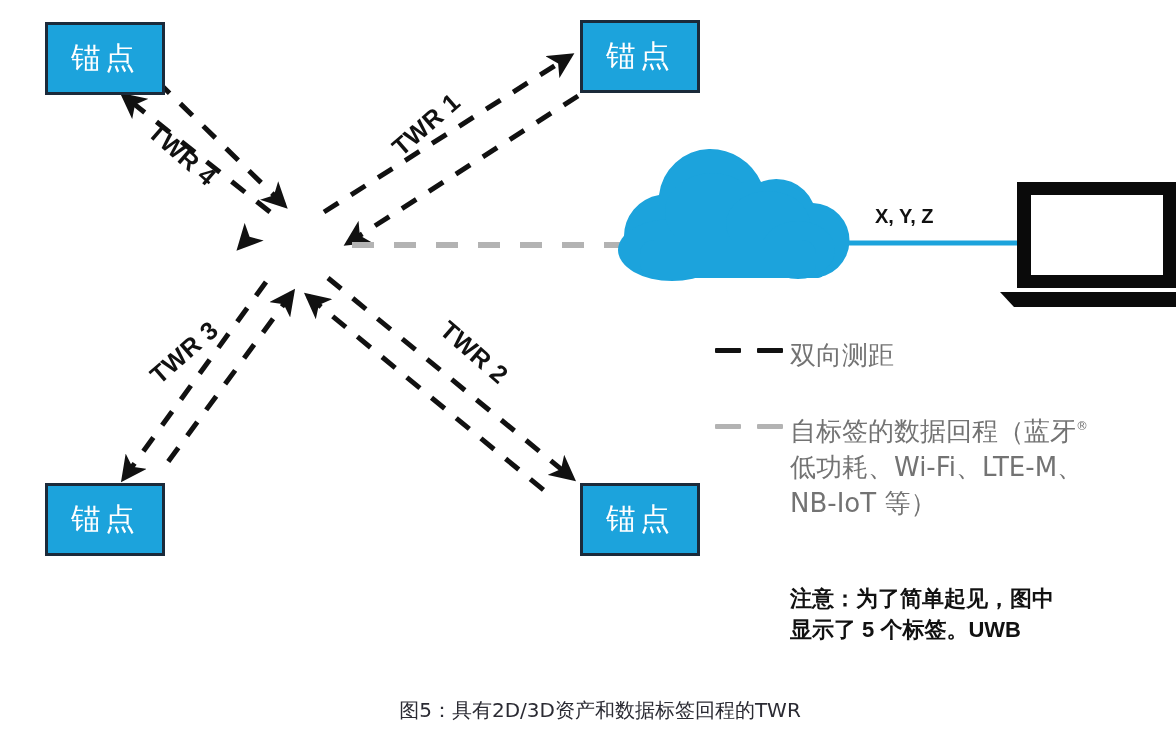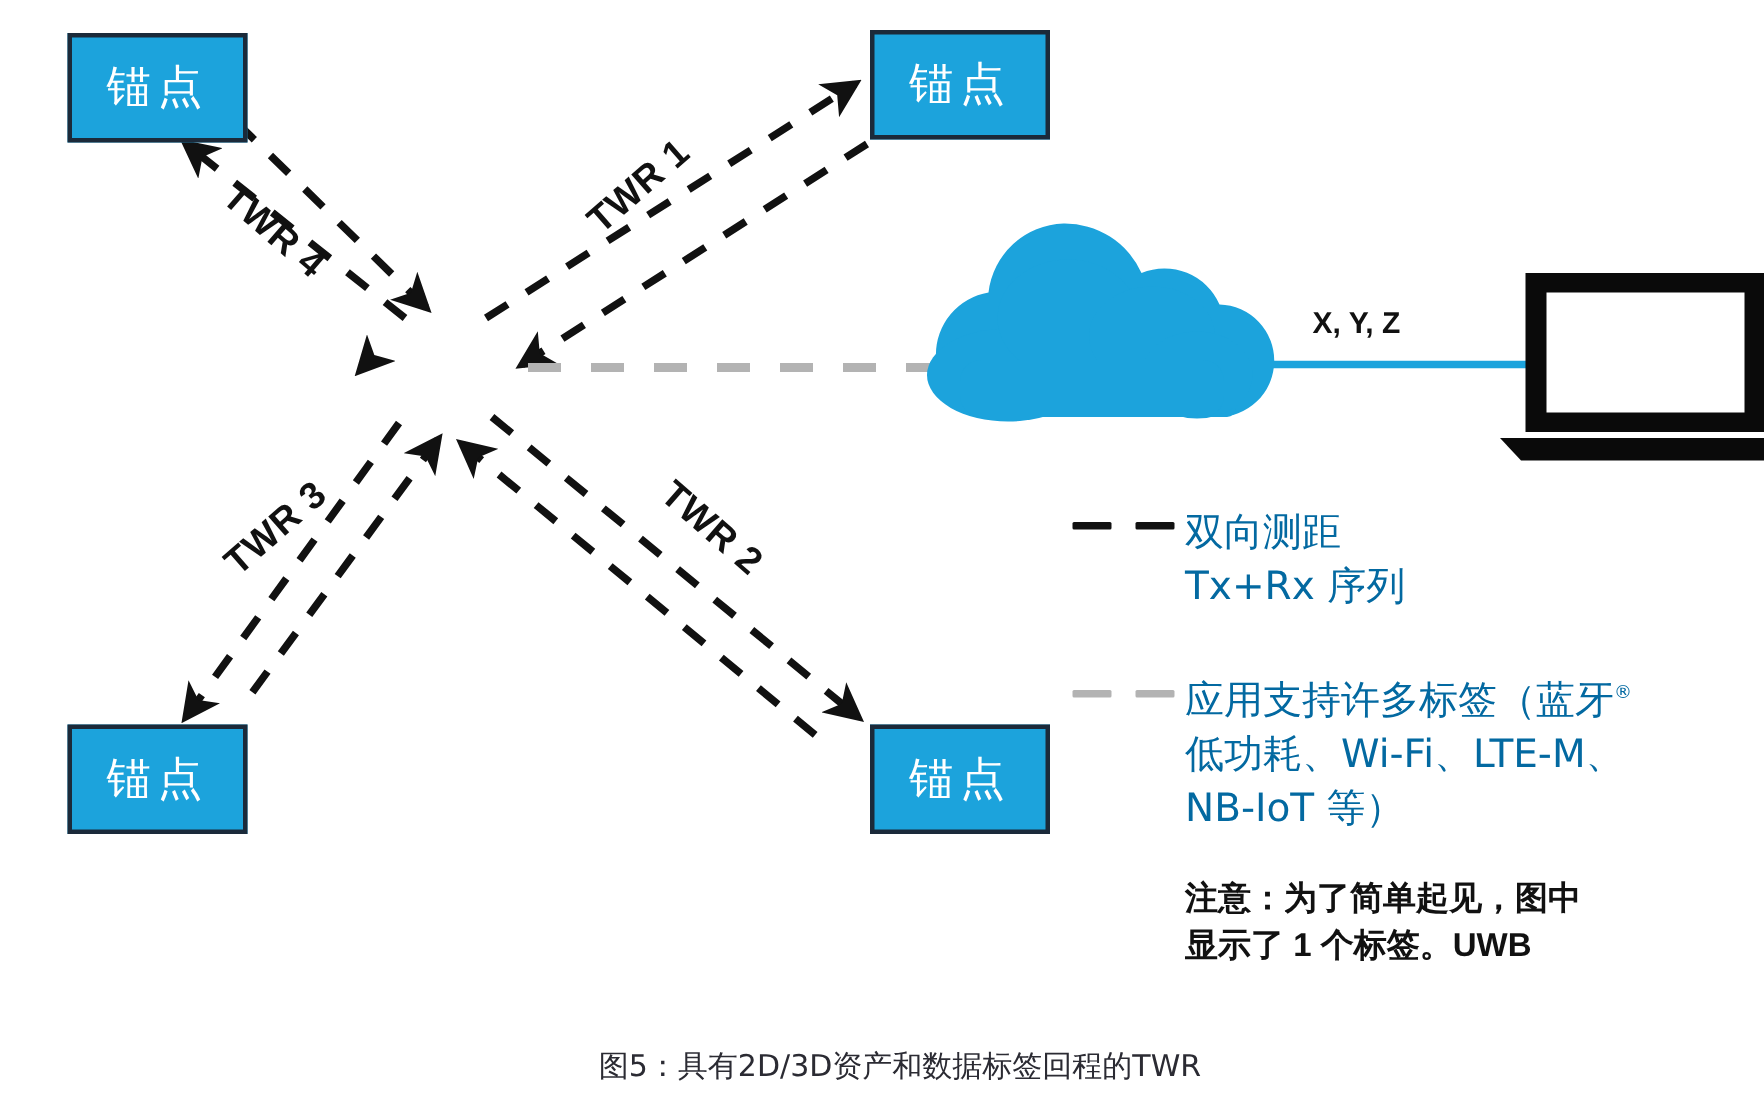--- a/index.html
+++ b/index.html
@@ -69,21 +69,21 @@
   #legend{position:absolute;left:703px;top:338px;width:460px;}
   .legend-row{display:flex;align-items:flex-start;margin-bottom:40px;}
   .legend-mark{
     width:75px;flex:0 0 75px;padding-top:10px;
     display:flex;gap:16px;
   }
   .legend-mark i{display:block;width:26px;height:5px;border-radius:1px;}
   .legend-mark.black i{background:#111111;}
   .legend-mark.gray  i{background:#B3B3B3;}
   .legend-text{
-    font-size:26px;line-height:1.38;color:#0369a1;
+    font-size:26px;line-height:1.38;color:#737373;
     font-family:"DejaVu Sans","Liberation Sans",sans-serif;
   }
   .legend-text .reg{font-size:12px;vertical-align:super;}
 
   
   #note{
     position:absolute;left:778px;top:583px;width:380px;
     font-size:22px;font-weight:bold;line-height:1.42;color:#111111;
     font-family:Liberation Sans, sans-serif;
   }
@@ -180,38 +180,37 @@
 
   <div id="legend">
 
     <div class="legend-row">
       <div class="legend-mark black">
         <i></i>
           <i></i>
       </div>
       <div class="legend-text">
         <div>双向测距</div>
-        <div>Tx+Rx 序列</div>
       </div>
     </div>
 
     <div class="legend-row">
       <div class="legend-mark gray">
         <i></i>
           <i></i>
       </div>
       <div class="legend-text">
-        <div><span>应用支持许多标签（蓝牙</span><span class="reg">®</span></div>
+        <div><span>自标签的数据回程（蓝牙</span><span class="reg">®</span></div>
         <div>低功耗、Wi-Fi、LTE-M、</div>
         <div>NB-IoT 等）</div>
       </div>
     </div>
 
   </div>
 
   <div id="note">
     <div>注意：为了简单起见，图中</div>
-    <div>显示了 1 个标签。UWB</div>
+    <div>显示了 5 个标签。UWB</div>
   </div>
 
   <div id="caption">图5：具有2D/3D资产和数据标签回程的TWR</div>
 
 </div>
 
 </body></html>

